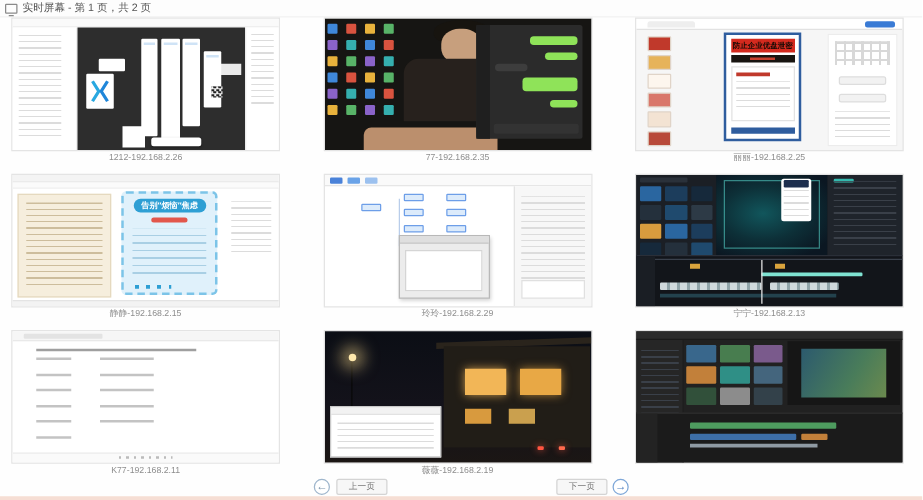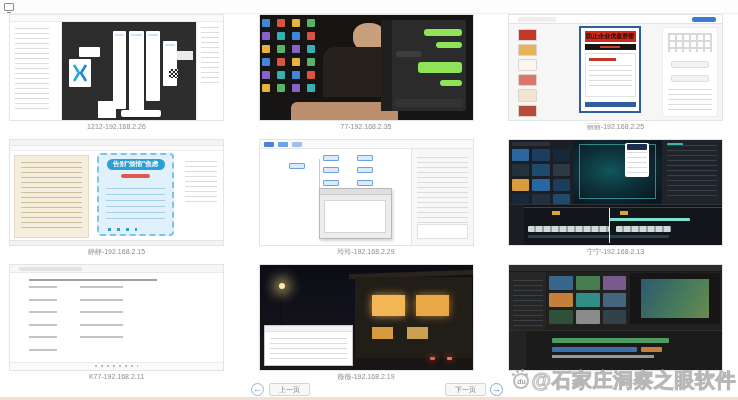--- a/index.html
+++ b/index.html
@@ -253,20 +253,21 @@
 
   .bottom-strip { position:absolute; bottom:0; left:0; right:0; height:3px; background:#f6ded4; }
 </style>
 </head>
 <body>
 
 <div id="app">
 
   <div class="titlebar">
     <span class="monitor-icon"></span>
+    <span class="title-text">实时屏幕 - 第 1 页，共 2 页</span>
   </div>
 
   <div class="grid">
 
     <div class="grid-row">
 
       <div class="cell">
         <div class="thumb s1">
           <div class="abs s1-top"></div>
           <div class="abs s1-left">
@@ -550,19 +551,15 @@
     </div>
   </div>
 
   <div class="pager">
     <div class="pg-circle pg-prev-circle">←</div>
     <div class="pg-btn pg-prev-btn">上一页</div>
     <div class="pg-btn pg-next-btn">下一页</div>
     <div class="pg-circle pg-next-circle">→</div>
   </div>
 
-  <div class="watermark">
-    <span class="paw">du</span>
-    <span class="wm-text">@石家庄洞察之眼软件</span>
-  </div>
 
   <div class="bottom-strip"></div>
 </div>
 
 </body></html>

